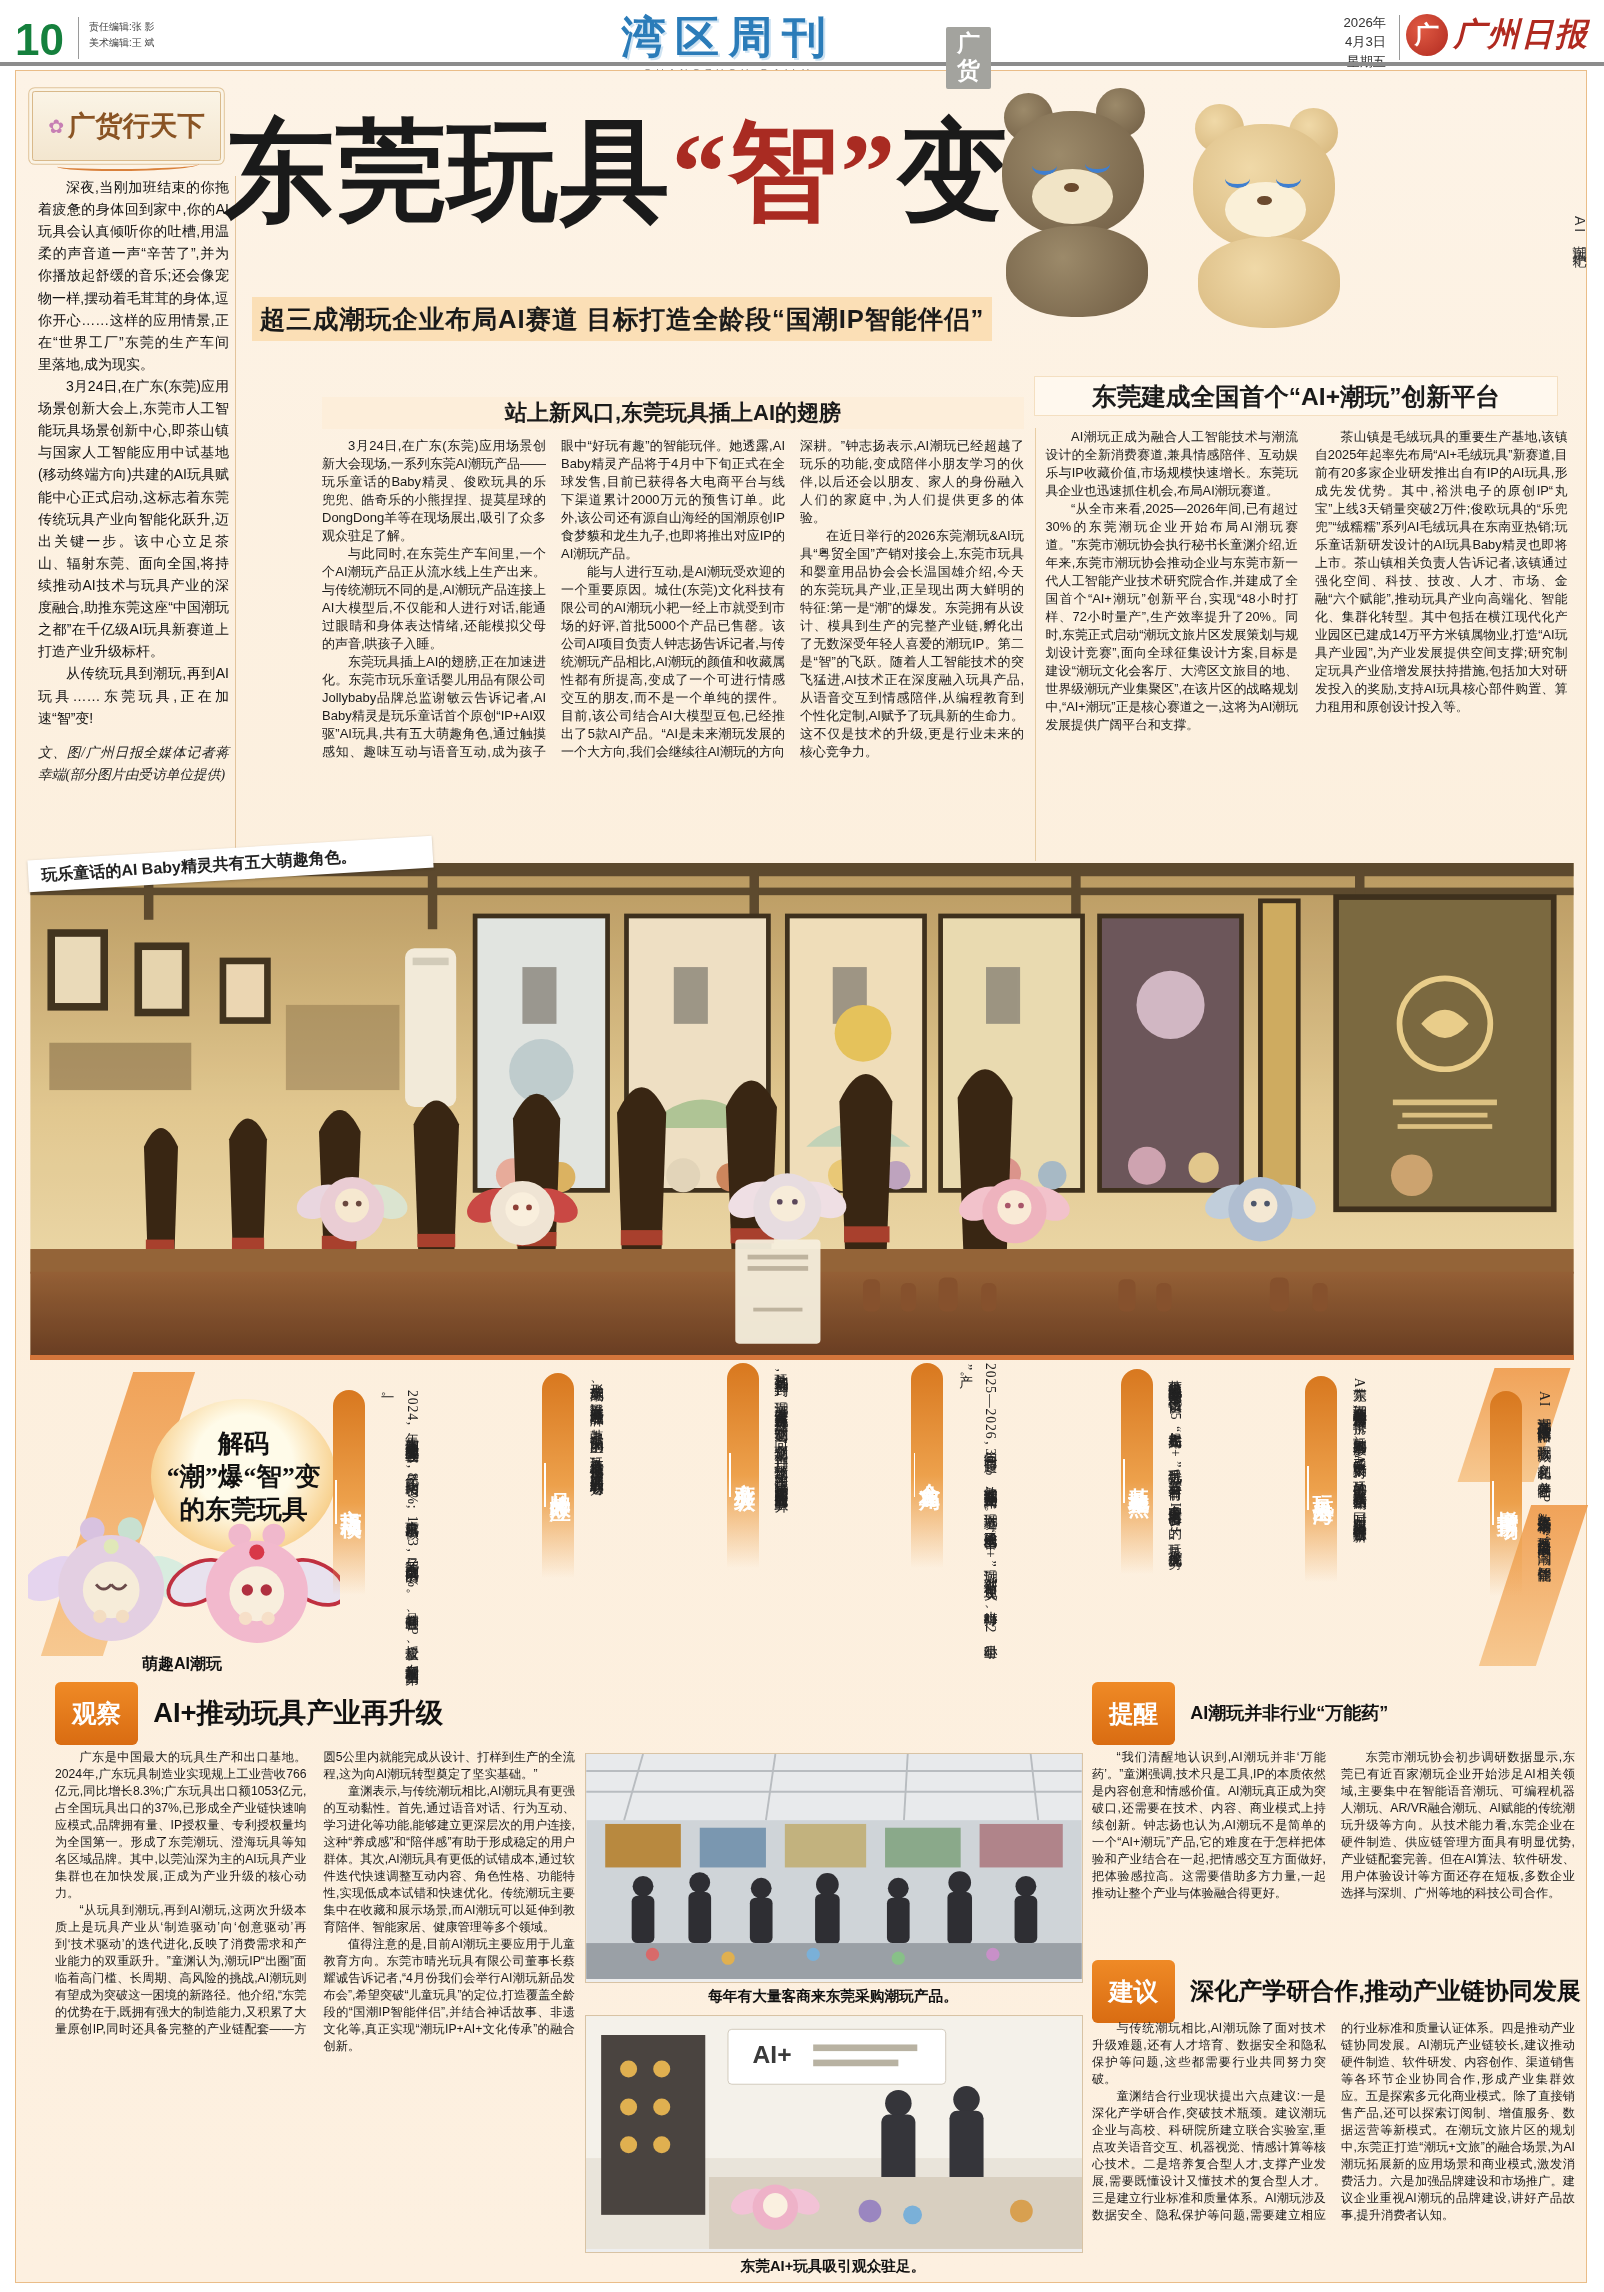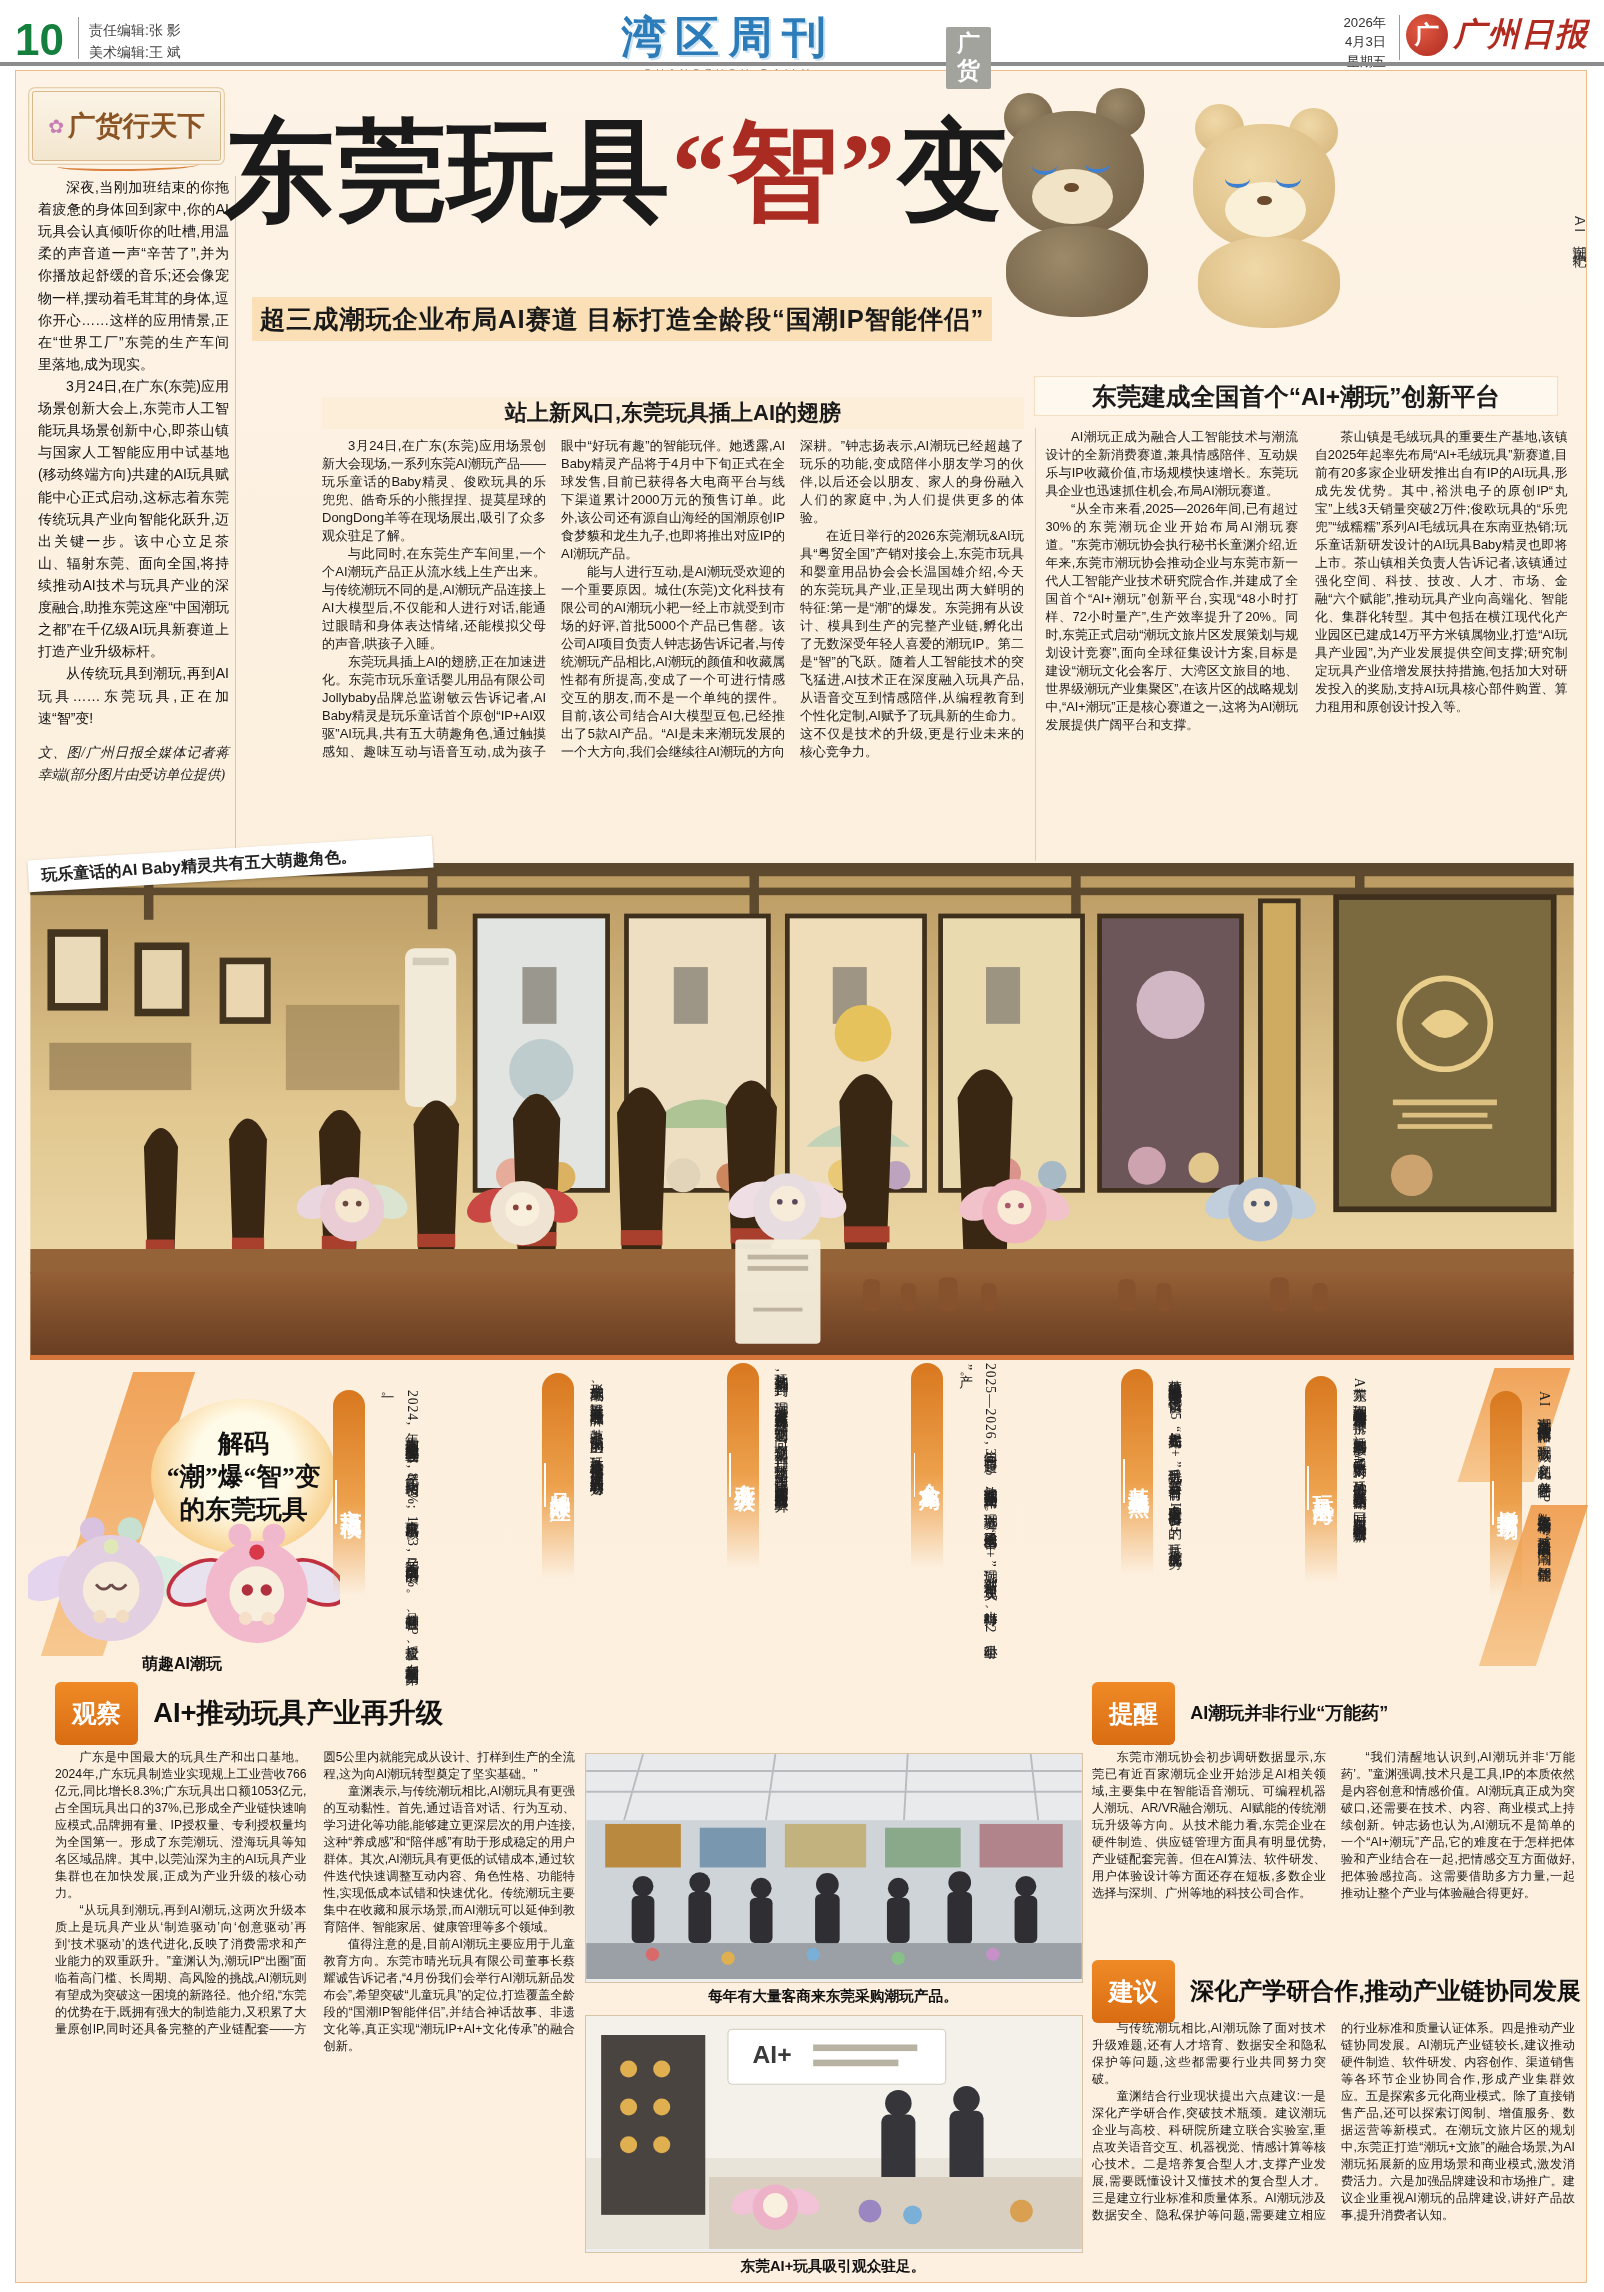--- a/index.html
+++ b/index.html
@@ -2,21 +2,21 @@
 <html style="font-size:15px"><head>
 <meta charset="utf-8">
 <style>
   html,body{margin:0;padding:0;background:#ffffff;}
   .page{position:relative;width:1604px;height:2292px;background:#fff;overflow:hidden;
         font-family:"Liberation Sans","DejaVu Sans",sans-serif;color:#1a1a1a;}
   
   .masthead{position:absolute;left:0;top:5.7px;width:100%;height:57px;}
   .mh-num{position:absolute;left:15px;top:9.5px;font-size:44px;font-weight:bold;color:#15803d;}
   .mh-vline1{position:absolute;left:78px;top:11.4px;height:42px;border-left:0.9px solid #9a9a9a;}
-  .mh-editors{position:absolute;left:89px;top:13.2px;font-size:14px;color:#444;line-height:1.6;}
+  .mh-editors{position:absolute;left:89px;top:13.2px;font-size:10px;color:#444;line-height:1.6;}
   .mh-center{position:absolute;left:511px;top:1.9px;width:435px;text-align:center;}
   .mh-title{font-size:44px;font-weight:bold;color:#2b7cb9;letter-spacing:9.5px;
             text-shadow:1.9px 1.9px 0 #cfe3f2;font-family:"Liberation Serif","DejaVu Serif",serif;}
   .mh-sub{display:flex;align-items:center;justify-content:center;gap:9.5px;margin-top:1.9px;}
   .mh-sub .ln{flex:0 0 85px;border-top:0.9px solid #aaa;}
   .mh-sub .tx{font-size:10.4px;color:#8a8a8a;letter-spacing:4.7px;}
   .mh-badge{position:absolute;left:946px;top:21px;width:45px;height:59px;background:#a3a39e;
             color:#fff;font-weight:bold;font-size:23px;text-align:center;line-height:26.5px;
             padding-top:3.8px;z-index:5;border-radius:1.9px;}
   .mh-date{position:absolute;right:218px;top:7.6px;text-align:right;font-size:13.2px;color:#333;line-height:1.45;}
@@ -551,22 +551,22 @@
     </div>
     <div class="pcap">东莞AI+玩具吸引观众驻足。</div>
   </div>
 
   <div class="bottom-tint"></div>
   <div class="sec-head" style="left:1092px;top:1692px;">
     <span class="sec-badge">提醒</span>
     <span class="sec-title" style="font-size:18px;">AI潮玩并非行业“万能药”</span>
   </div>
   <div class="remind-body">
+    <p>“我们清醒地认识到,AI潮玩并非‘万能药’。”童渊强调,技术只是工具,IP的本质依然是内容创意和情感价值。AI潮玩真正成为突破口,还需要在技术、内容、商业模式上持续创新。钟志扬也认为,AI潮玩不是简单的一个“AI+潮玩”产品,它的难度在于怎样把体验和产业结合在一起,把情感交互方面做好,把体验感拉高。这需要借助多方力量,一起推动让整个产业与体验融合得更好。</p>
     <p>东莞市潮玩协会初步调研数据显示,东莞已有近百家潮玩企业开始涉足AI相关领域,主要集中在智能语音潮玩、可编程机器人潮玩、AR/VR融合潮玩、AI赋能的传统潮玩升级等方向。从技术能力看,东莞企业在硬件制造、供应链管理方面具有明显优势,产业链配套完善。但在AI算法、软件研发、用户体验设计等方面还存在短板,多数企业选择与深圳、广州等地的科技公司合作。</p>
-    <p>“我们清醒地认识到,AI潮玩并非‘万能药’。”童渊强调,技术只是工具,IP的本质依然是内容创意和情感价值。AI潮玩真正成为突破口,还需要在技术、内容、商业模式上持续创新。钟志扬也认为,AI潮玩不是简单的一个“AI+潮玩”产品,它的难度在于怎样把体验和产业结合在一起,把情感交互方面做好,把体验感拉高。这需要借助多方力量,一起推动让整个产业与体验融合得更好。</p>
   </div>
 
   <div class="sec-head" style="left:1092px;top:1970px;">
     <span class="sec-badge">建议</span>
     <span class="sec-title" style="font-size:24px;">深化产学研合作,推动产业链协同发展</span>
   </div>
   <div class="suggest-body">
     <p>与传统潮玩相比,AI潮玩除了面对技术升级难题,还有人才培育、数据安全和隐私保护等问题,这些都需要行业共同努力突破。</p>
     <p>童渊结合行业现状提出六点建议:一是深化产学研合作,突破技术瓶颈。建议潮玩企业与高校、科研院所建立联合实验室,重点攻关语音交互、机器视觉、情感计算等核心技术。二是培养复合型人才,支撑产业发展,需要既懂设计又懂技术的复合型人才。三是建立行业标准和质量体系。AI潮玩涉及数据安全、隐私保护等问题,需要建立相应的行业标准和质量认证体系。四是推动产业链协同发展。AI潮玩产业链较长,建议推动硬件制造、软件研发、内容创作、渠道销售等各环节企业协同合作,形成产业集群效应。五是探索多元化商业模式。除了直接销售产品,还可以探索订阅制、增值服务、数据运营等新模式。在潮玩文旅片区的规划中,东莞正打造“潮玩+文旅”的融合场景,为AI潮玩拓展新的应用场景和商业模式,激发消费活力。六是加强品牌建设和市场推广。建议企业重视AI潮玩的品牌建设,讲好产品故事,提升消费者认知。</p>
   </div>

